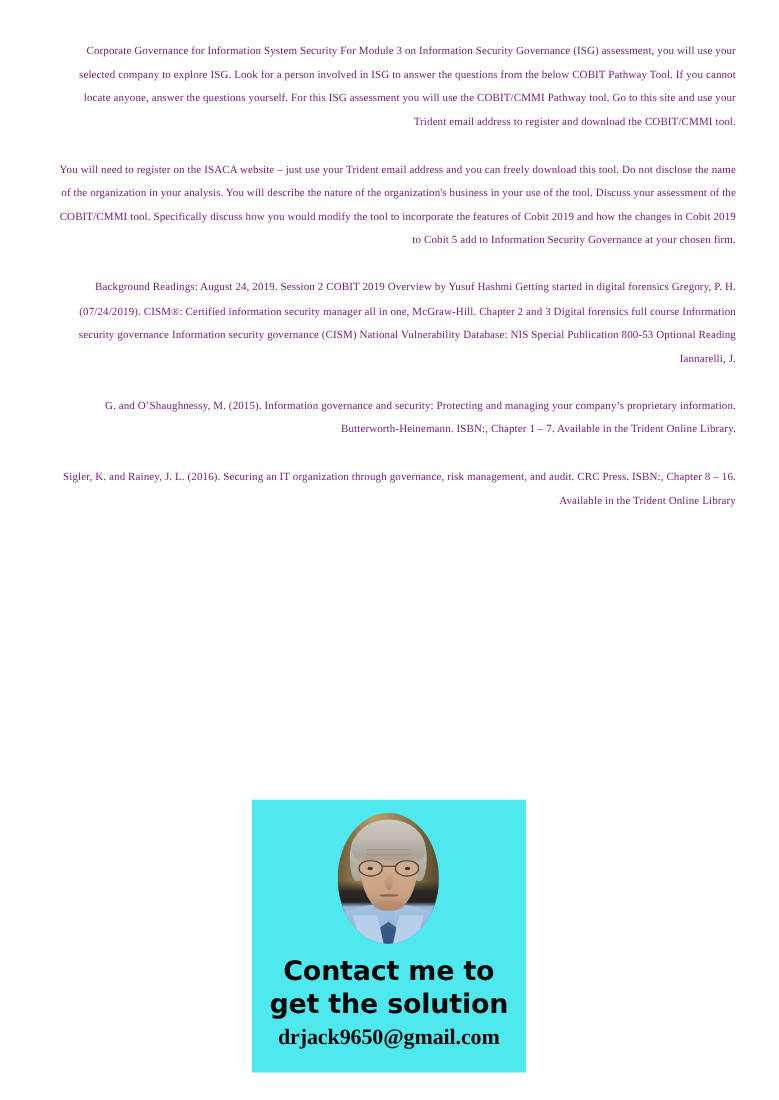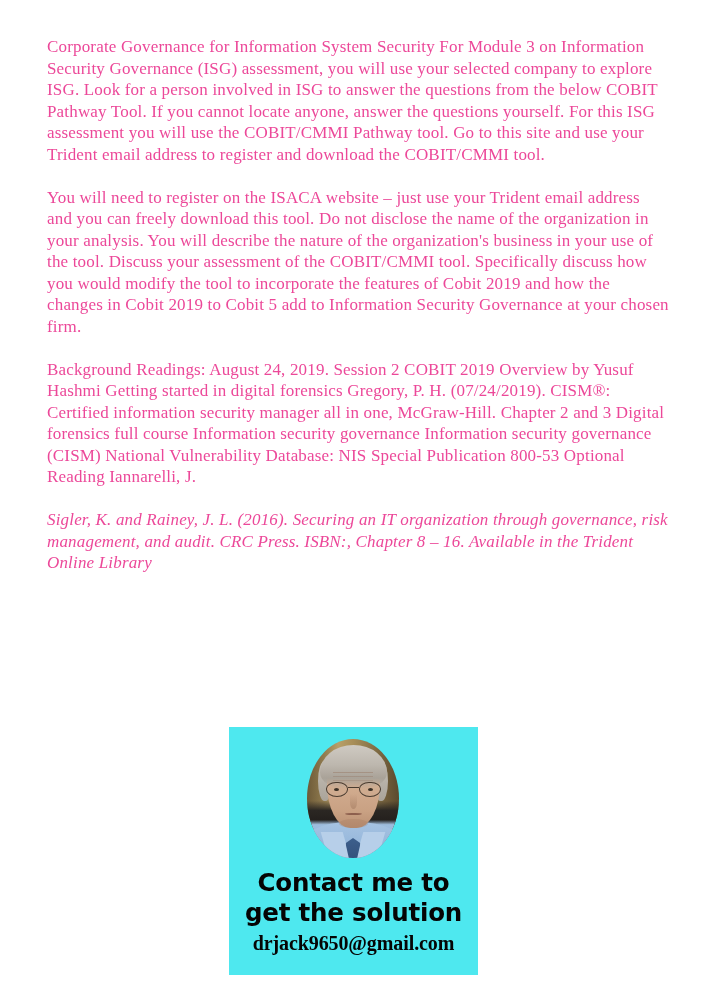--- a/index.html
+++ b/index.html
@@ -17,28 +17,28 @@
   }
 
   #doc {
     position: absolute;
     left: 47px;
     top: 36px;
     width: 622px;
   }
 
   .para {
-    font-size: 17px;
+    font-size: 10px;
     line-height: 21.5px;
-    text-align: left;
+    text-align: right;
     margin: 0 0 21.5px 0;
-    color: #ec4899;
+    color: #701a75;
     letter-spacing: 0.01em;
   }
-  .para:last-child { margin-bottom: 0; font-style: italic; }
+  .para:last-child { margin-bottom: 0; }
 
   
   #contact-card {
     position: absolute;
     left: 229px;
     top: 727px;
     width: 249px;
     height: 248px;
     background: #4ee8ef;
     overflow: hidden;
@@ -206,20 +206,21 @@
     letter-spacing: -0.1px;
   }
 </style>
 </head>
 <body>
 
 <div id="doc">
   <p class="para">Corporate Governance for Information System Security For Module 3 on Information Security Governance (ISG) assessment, you will use your selected company to explore ISG. Look for a person involved in ISG to answer the questions from the below COBIT Pathway Tool. If you cannot locate anyone, answer the questions yourself. For this ISG assessment you will use the COBIT/CMMI Pathway tool. Go to this site and use your Trident email address to register and download the COBIT/CMMI tool.</p>
   <p class="para">You will need to register on the ISACA website – just use your Trident email address and you can freely download this tool. Do not disclose the name of the organization in your analysis. You will describe the nature of the organization's business in your use of the tool. Discuss your assessment of the COBIT/CMMI tool. Specifically discuss how you would modify the tool to incorporate the features of Cobit 2019 and how the changes in Cobit 2019 to Cobit 5 add to Information Security Governance at your chosen firm.</p>
   <p class="para">Background Readings: August 24, 2019. Session 2 COBIT 2019 Overview by Yusuf Hashmi Getting started in digital forensics Gregory, P. H. (07/24/2019). CISM®: Certified information security manager all in one, McGraw-Hill. Chapter 2 and 3 Digital forensics full course Information security governance Information security governance (CISM) National Vulnerability Database: NIS Special Publication 800-53 Optional Reading Iannarelli, J.</p>
+  <p class="para">G. and O’Shaughnessy, M. (2015). Information governance and security: Protecting and managing your company’s proprietary information. Butterworth-Heinemann. ISBN:, Chapter 1 – 7. Available in the Trident Online Library.</p>
   <p class="para">Sigler, K. and Rainey, J. L. (2016). Securing an IT organization through governance, risk management, and audit. CRC Press. ISBN:, Chapter 8 – 16. Available in the Trident Online Library</p>
 </div>
 
 <div id="contact-card" style="background: rgb(78, 232, 239);">
 
   <div class="portrait-wrap">
     <div class="portrait">
       <div class="hair-side-l"></div>
       <div class="hair-side-r"></div>
       <div class="shirt">

